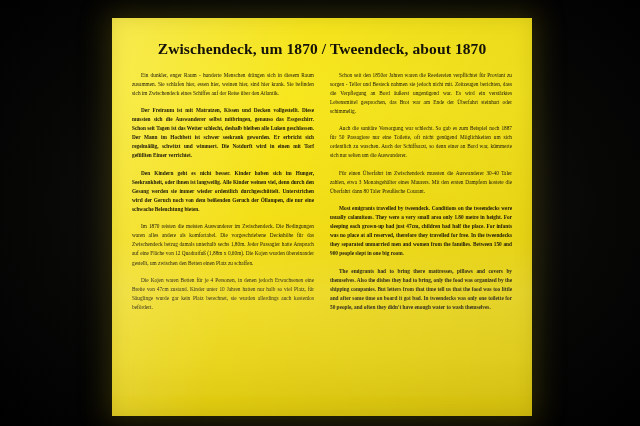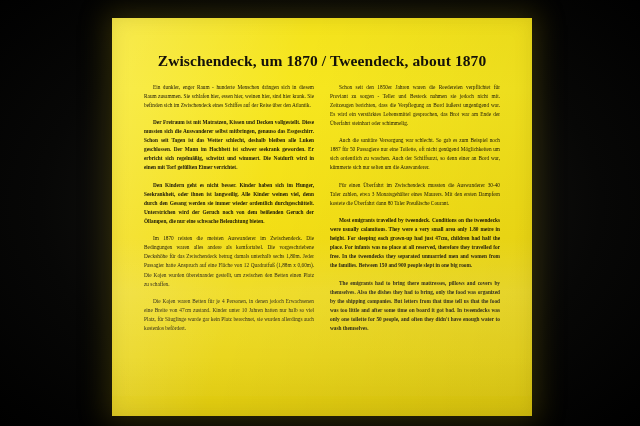--- a/index.html
+++ b/index.html
@@ -28,21 +28,21 @@
     pointer-events: none;
   }
   .panel {
     position: absolute;
     left: 112px;
     top: 18px;
     width: 420px;
     height: 398px;
     background: linear-gradient(180deg, #f4e31c 0%, #f7e71f 18%, #f3de15 55%, #e9d413 85%, #dcc70f 100%);
     box-shadow: 0 0 26px 6px rgba(160,140,10,0.25);
-    padding: 12px;
+    padding: 0;
     box-sizing: border-box;
     overflow: hidden;
   }
   .panel::after {
     content: "";
     position: absolute;
     inset: 0;
     background: linear-gradient(105deg, rgba(255,255,255,0.22) 0%, rgba(255,255,255,0.0) 38%, rgba(0,0,0,0.06) 100%);
     pointer-events: none;
   }

